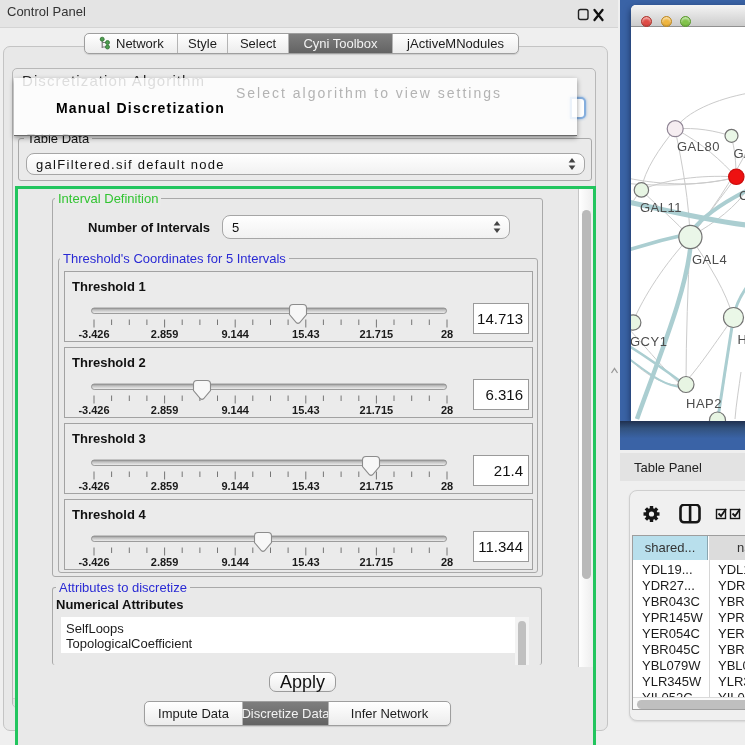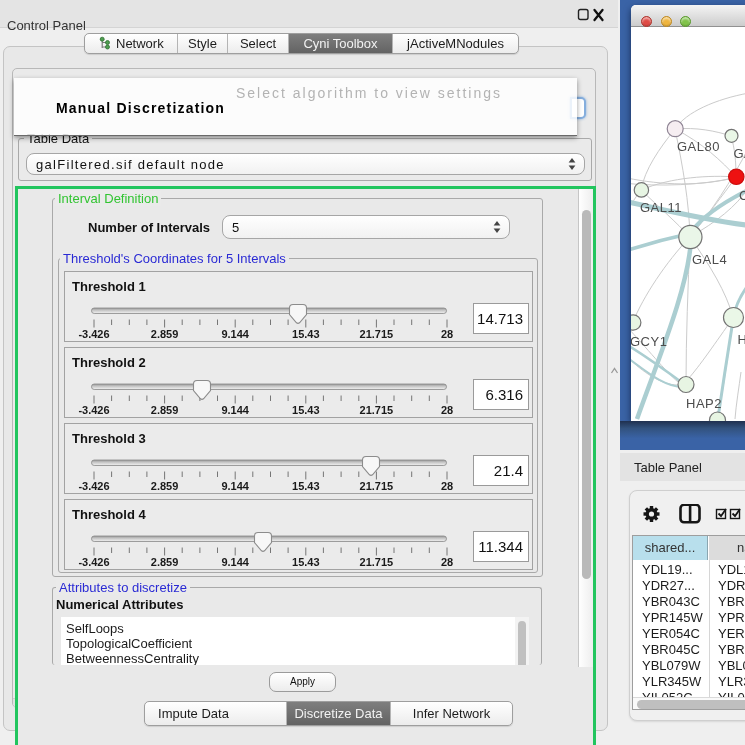--- a/index.html
+++ b/index.html
@@ -2,21 +2,21 @@
 <html><head>
 <meta charset="utf-8">
 <style>
 * { margin:0; padding:0; box-sizing:border-box; }
 html,body { width:745px; height:745px; }
 body { font-family:"Liberation Sans", sans-serif; background:#efefef; }
 #root { position:relative; width:745px; height:745px; overflow:hidden; background:#efefef; }
 .abs { position:absolute; }
 
 #titlebar { left:0; top:0; width:618px; height:28px; background:#e4e4e4; border-bottom:1px solid #d4d4d4; }
-#titlebar .t { position:absolute; left:7px; top:18px; font-size:13px; color:#333; }
+#titlebar .t { position:absolute; left:7px; top:4px; font-size:13px; color:#333; }
 
 #outerpanel { left:3px; top:46px; width:605px; height:685px; border:1px solid #c4c4c4; border-radius:7px; background:#e8e8e8; }
 
 #innerpanel { left:12px; top:68px; width:584px; height:640px; border:1px solid #b8b8b8; border-radius:5px; background:#eaeaea; }
 
 .seg { display:flex; border:1px solid #9e9e9e; border-radius:5px; background:linear-gradient(#ffffff,#ececec); overflow:hidden; box-shadow:0 1px 1px rgba(0,0,0,0.12); }
 .seg .s { font-size:13px; color:#1c1c1c; padding:0 13px; line-height:19px; border-left:1px solid #b4b4b4; white-space:nowrap; display:flex; align-items:center; }
 .seg .s:first-child { border-left:none; }
 .seg .sel { background:linear-gradient(#7e7e7e,#636363); color:#f2f2f2; }
 #toptabs { left:84px; top:33px; height:21px; }
@@ -35,21 +35,21 @@
 .tbox .val { position:absolute; left:408px; top:31px; width:56px; height:31px; background:#fff; border:1px solid #9a9a9a; font-size:15px; color:#111; text-align:right; line-height:29px; padding-right:5px; }
 .tbox svg { position:absolute; left:0; top:0; }
 
 #viewport { left:15px; top:186px; width:581px; height:600px; border:3px solid #22c55e; background:#e9e9e9; overflow:hidden; }
 #vsb { left:560px; top:0px; width:19px; height:478px; border-left:1px solid #c6c6c6; background:linear-gradient(90deg,#ffffff,#e9e9e9); }
 #vsb .th { position:absolute; left:3px; top:21px; width:9px; height:369px; border-radius:5px; background:#b9b9b9; }
 
 #attrlist { background:#fff; }
 #attrlist div { font-size:13px; color:#1c1c1c; line-height:15px; padding-left:5px; }
 
-#applybtn { left:269px; top:672px; width:67px; height:20px; border:1px solid #9b9b9b; border-radius:7px; background:linear-gradient(#ffffff,#ececec); font-size:10px; color:#111; text-align:center; line-height:18px; }
+#applybtn { left:269px; top:672px; width:67px; height:20px; border:1px solid #9b9b9b; border-radius:7px; background:linear-gradient(#ffffff,#ececec); font-size:18px; color:#111; text-align:center; line-height:18px; }
 
 #popup { left:14px; top:78px; width:563px; height:58px; background:rgba(255,255,255,0.84); box-shadow:0 2px 5px rgba(0,0,0,0.40); border-bottom:1px solid #6a6a6a; }
 #popup .r1 { position:absolute; left:222px; top:7px; font-size:14px; letter-spacing:2px; color:#b3b3b3; }
 #popup .r2 { position:absolute; left:2px; top:22px; font-size:14px; letter-spacing:1.2px; font-weight:bold; color:#000;padding-left:40px; }
 #popup .r3 { position:absolute; left:2px; top:37px; font-size:14px; letter-spacing:0.7px; color:#000; }
 
 #rightpane { left:620px; top:0; width:125px; height:745px; background:#efefef; }
 #blueview { position:absolute; left:0; top:0; width:125px; height:450px; background:#3a63a6; }
 #macwin { position:absolute; left:11px; top:5px; width:130px; height:416px; border-radius:5px 0 0 0; background:#fff; box-shadow:0 3px 7px rgba(5,15,40,0.65); }
 #mactitle { position:absolute; left:0; top:0; width:100%; height:22px; border-radius:5px 0 0 0; background:linear-gradient(#f4f4f4,#cccccc); border-bottom:1px solid #919191; }
@@ -83,20 +83,21 @@
         <circle cx="9.5" cy="6.5" r="2" fill="#4e9e50" stroke="#2e6e30" stroke-width="0.8"></circle>
         <circle cx="9.5" cy="11" r="2" fill="#4e9e50" stroke="#2e6e30" stroke-width="0.8"></circle>
       </svg>
       Network</div>
     <div class="s" style="width:50px;justify-content:center;">Style</div>
     <div class="s" style="width:61px;justify-content:center;">Select</div>
     <div class="s sel" style="width:104px;justify-content:center;">Cyni Toolbox</div>
     <div class="s" style="width:126px;justify-content:center;">jActiveMNodules</div>
   </div>
 
+  <div class="abs" style="left:22px;top:72px;font-size:15px;letter-spacing:1.1px;color:#2a2a2a;">Discretization Algorithm</div>
 
   <div class="abs" style="left:570px;top:97px;width:16px;height:22px;border:2px solid #85aedd;border-radius:0 5px 5px 0;background:#fff;box-shadow:0 0 3px #85aedd;"></div>
 
   <div class="fs" style="left:18px;top:137.5px;width:574px;height:43.5px;">
     <div class="lg">Table Data</div>
   </div>
   <div class="combo" style="left:26px;top:153px;width:559px;height:22px;">
     <div class="cv">galFiltered.sif default node</div>
     <svg class="arr" viewBox="0 0 10 14">
         <path d="M5 1 L8.4 5.4 H1.6 Z" fill="#444"></path>
@@ -308,34 +309,34 @@
         <path d="M 189.5 36 Q 189.5 32.5 193 32.5 L 203 32.5 Q 206.5 32.5 206.5 36 L 206.5 42.5 L 199.5 50.8 Q 198 52 196.5 50.8 L 189.5 42.5 Z" fill="#f7f7f7" stroke="#8c8c8c" stroke-width="1.1"></path>
       </svg>
       <div class="val">11.344</div>
     </div>
   </div>
 
   <div class="fs" style="left:52px;top:587px;width:490px;height:78px;border-bottom:none;">
     <div class="lg" style="color:#2a2ad4;left:3px;">Attributes to discretize</div>
   </div>
   <div class="abs" style="left:56px;top:597px;font-size:13px;font-weight:bold;color:#111;">Numerical Attributes</div>
-  <div id="attrlist" class="abs" style="left:61px;top:617px;width:454px;height:48px;overflow:hidden;">
+  <div id="attrlist" class="abs" style="left:61px;top:617px;width:454px;height:36px;overflow:hidden;">
     <div style="padding-top:4px;">SelfLoops</div>
     <div>TopologicalCoefficient</div>
     <div>BetweennessCentrality</div>
   </div>
   <div class="abs" style="left:515px;top:617px;width:14px;height:48px;background:#f3f3f3;overflow:hidden;">
     <div style="position:absolute;left:3px;top:4px;width:8px;height:60px;border-radius:4px;background:#c0c0c0;"></div>
   </div>
 
   <div id="applybtn" class="abs">Apply</div>
 
   <div id="bottabs" class="seg abs">
     <div class="s" style="width:97px;justify-content:center;">Impute Data</div>
-    <div class="s sel" style="width:104px;justify-content:center;margin-left:44px;">Discretize Data</div>
+    <div class="s sel" style="width:86px;justify-content:center;">Discretize Data</div>
     <div class="s" style="width:122px;justify-content:center;">Infer Network</div>
   </div>
 
   <div id="popup" class="abs">
     <div class="r1">Select algorithm to view settings</div>
     <div class="r2">Manual Discretization</div>
   </div>
 
   <svg class="abs" style="left:610px;top:366px;" width="9" height="10" viewBox="0 0 9 10">
       <path d="M1.5 7 L4.5 2.5 L7.5 7" fill="none" stroke="#9a9a9a" stroke-width="1.3"></path>

